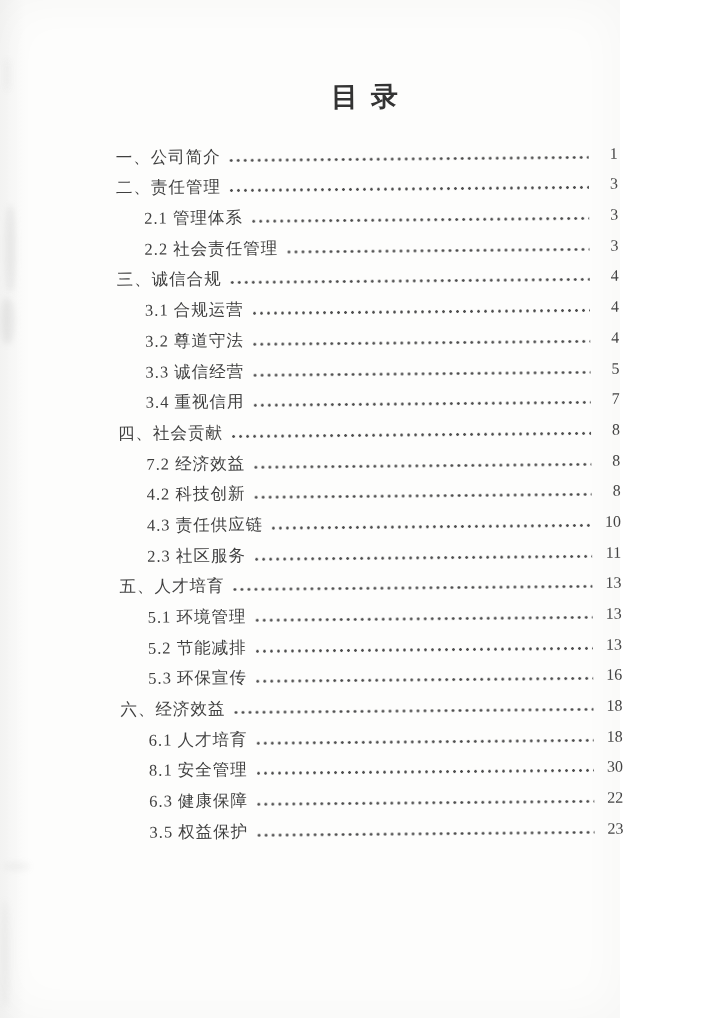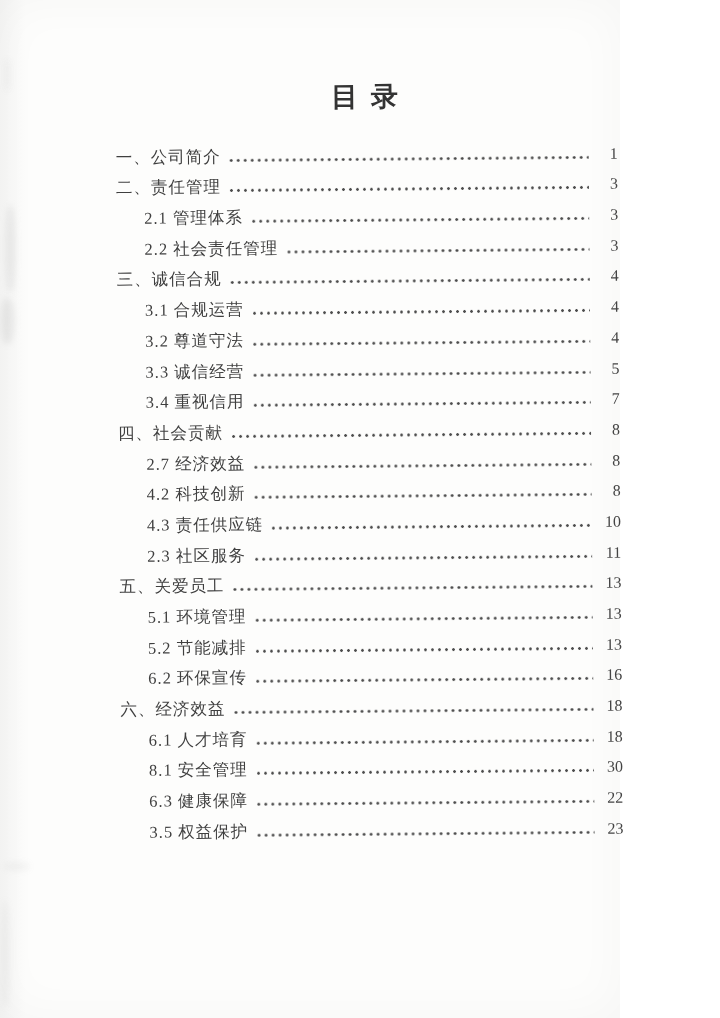--- a/index.html
+++ b/index.html
@@ -146,56 +146,56 @@
     <span class="lbl">3.4 重视信用</span>
     <span class="leader"></span>
     <span class="pg">7</span>
   </div>
         <div class="row lvl1">
     <span class="lbl">四、社会贡献</span>
     <span class="leader"></span>
     <span class="pg">8</span>
   </div>
         <div class="row lvl2">
-    <span class="lbl">2.7 经济效益</span>
+    <span class="lbl">7.2 经济效益</span>
     <span class="leader"></span>
     <span class="pg">8</span>
   </div>
         <div class="row lvl2">
     <span class="lbl">4.2 科技创新</span>
     <span class="leader"></span>
     <span class="pg">8</span>
   </div>
         <div class="row lvl2">
     <span class="lbl">4.3 责任供应链</span>
     <span class="leader"></span>
     <span class="pg">10</span>
   </div>
         <div class="row lvl2">
     <span class="lbl">2.3 社区服务</span>
     <span class="leader"></span>
     <span class="pg">11</span>
   </div>
         <div class="row lvl1">
-    <span class="lbl">五、关爱员工</span>
+    <span class="lbl">五、人才培育</span>
     <span class="leader"></span>
     <span class="pg">13</span>
   </div>
         <div class="row lvl2">
     <span class="lbl">5.1 环境管理</span>
     <span class="leader"></span>
     <span class="pg">13</span>
   </div>
         <div class="row lvl2">
     <span class="lbl">5.2 节能减排</span>
     <span class="leader"></span>
     <span class="pg">13</span>
   </div>
         <div class="row lvl2">
-    <span class="lbl">6.2 环保宣传</span>
+    <span class="lbl">5.3 环保宣传</span>
     <span class="leader"></span>
     <span class="pg">16</span>
   </div>
         <div class="row lvl1">
     <span class="lbl">六、经济效益</span>
     <span class="leader"></span>
     <span class="pg">18</span>
   </div>
         <div class="row lvl2">
     <span class="lbl">6.1 人才培育</span>

